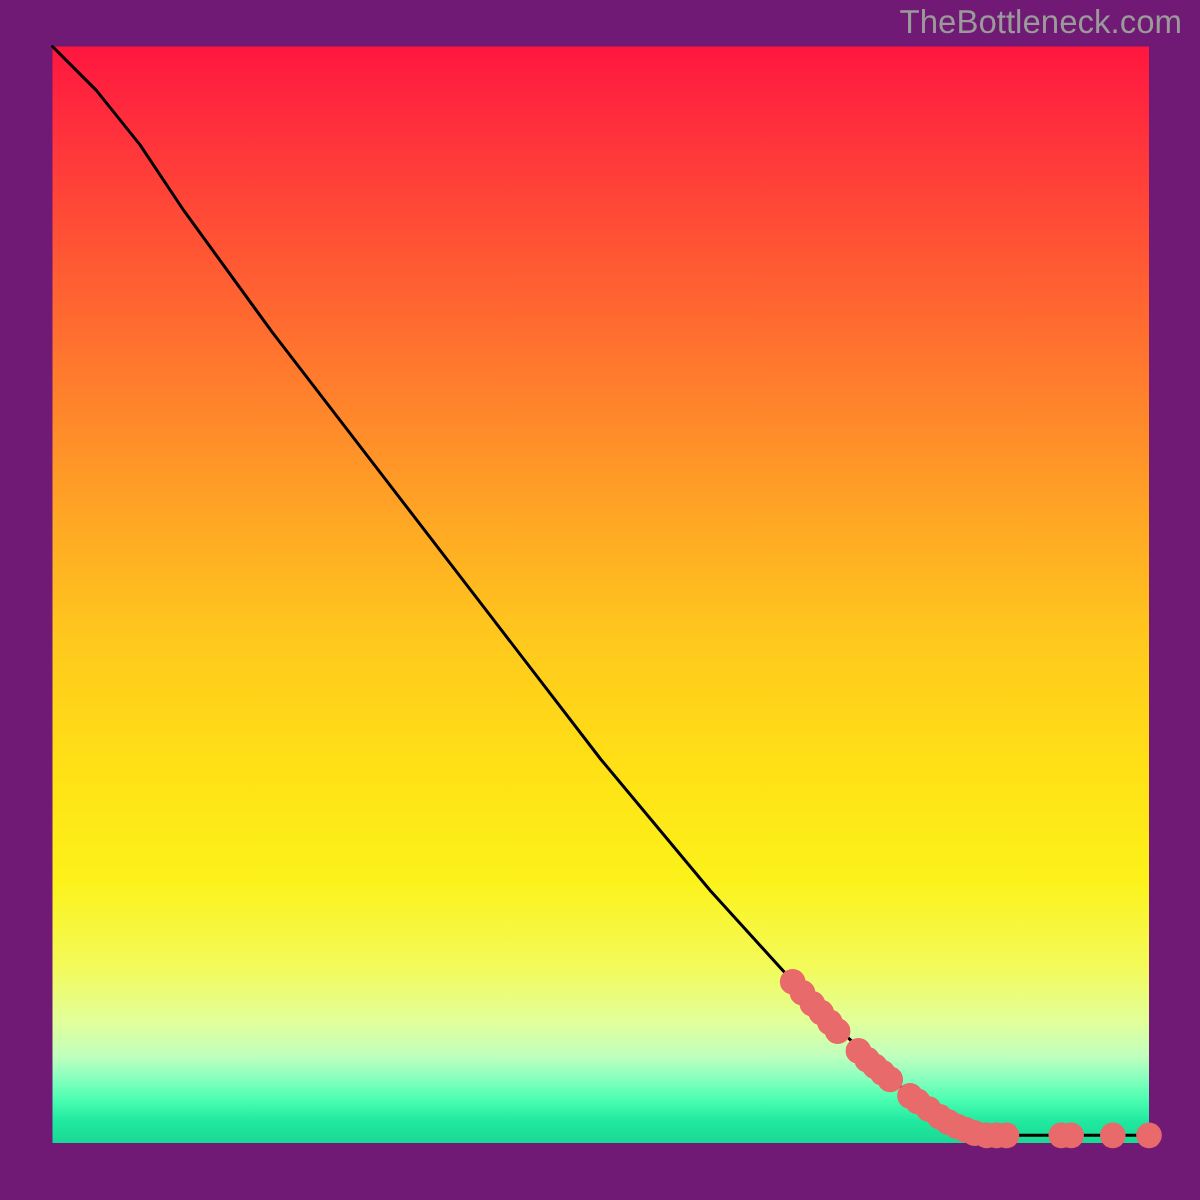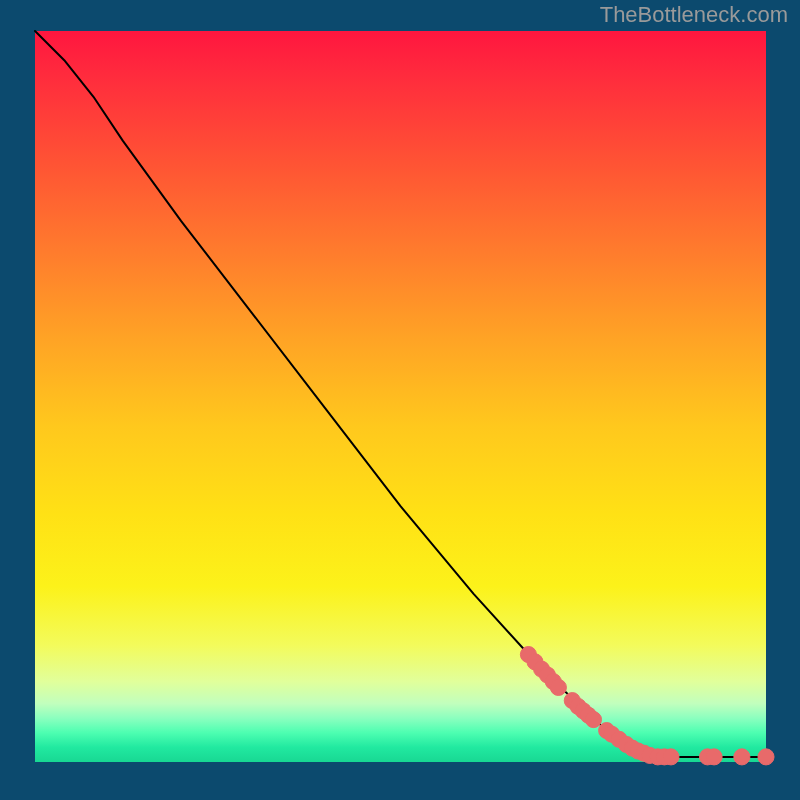--- a/index.html
+++ b/index.html
@@ -8,21 +8,21 @@
     width: 800px;
     height: 800px;
     background: #000;
     font-family: Arial, Helvetica, sans-serif;
     overflow: hidden;
   }
   .outer {
     position: relative;
     width: 800px;
     height: 800px;
-    background: #0c4a6e;
+    background: #701a75;
   }
   .attribution {
     position: absolute;
     top: 2px;
     right: 12px;
     color: #9a9a9a;
     font-size: 22px;
     font-weight: 400;
     letter-spacing: 0px;
   }

